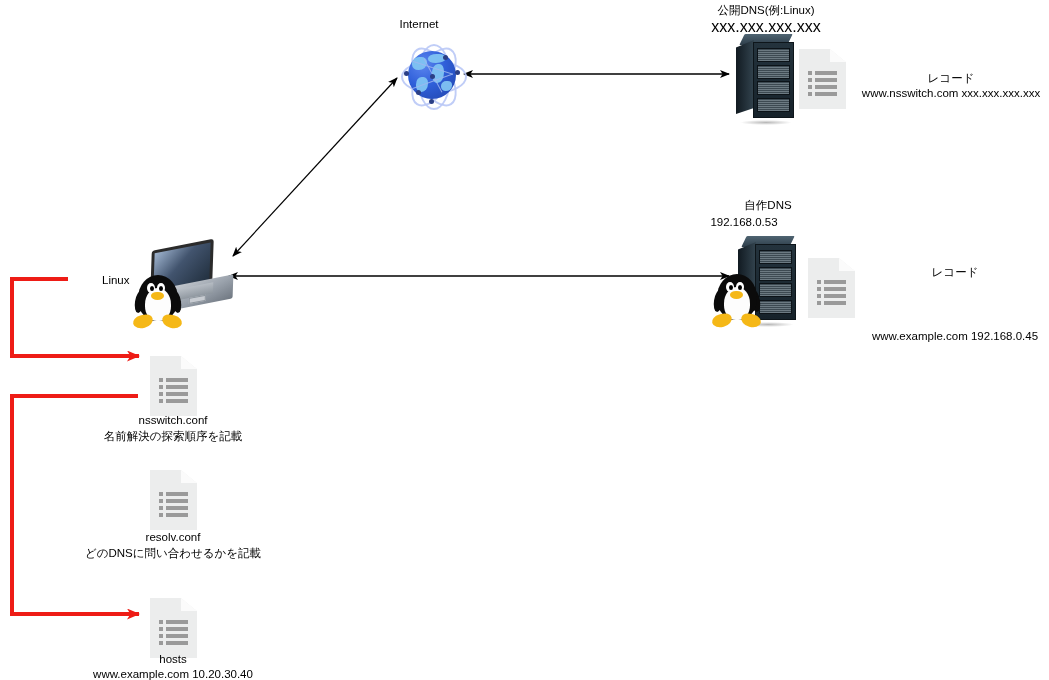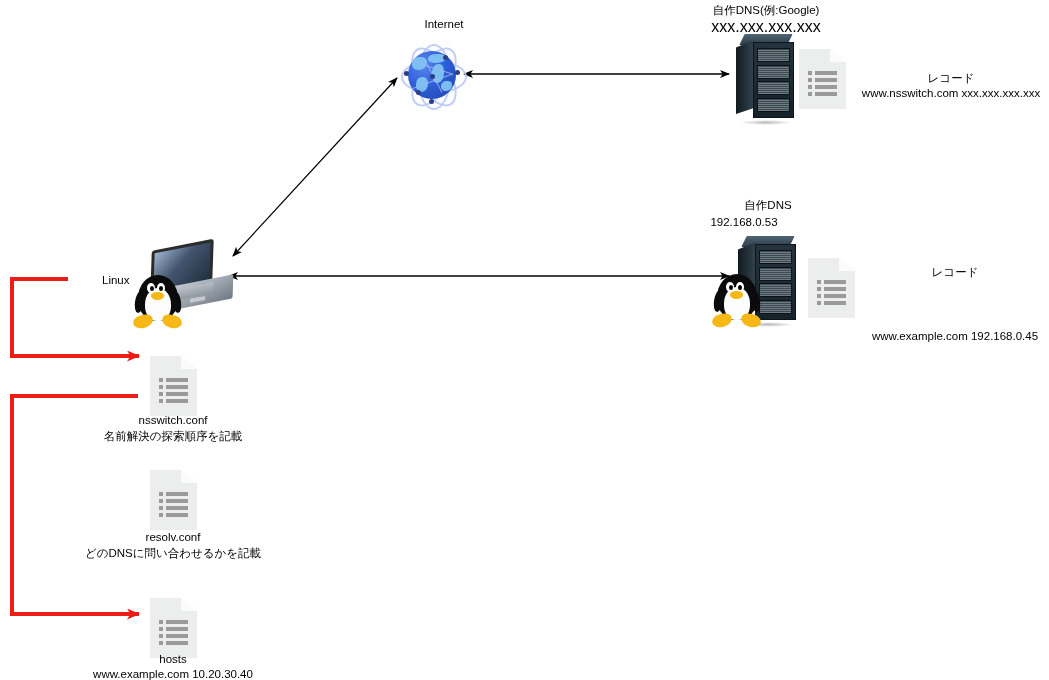--- a/index.html
+++ b/index.html
@@ -208,21 +208,21 @@
 
     <g fill="none" stroke="#ee1c16" stroke-width="4">
       <polyline points="68,279 12,279 12,356 139,356" marker-end="url(#redHead)"></polyline>
     </g>
 
     <g fill="none" stroke="#ee1c16" stroke-width="4">
       <polyline points="138,396 12,396 12,614 139,614" marker-end="url(#redHead)"></polyline>
     </g>
   </svg>
 
-  <div class="lbl center" style="left:444px; top:17px;">Internet</div>
+  <div class="lbl center" style="left:419px; top:17px;">Internet</div>
 
   <div class="globe-wrap" style="left:399px; top:42px;">
     <div class="ring"></div>
     <div class="ring r2"></div>
     <div class="ring r3"></div>
     <div class="ring r4"></div>
     <div class="globe-ball">
       <div class="cont" style="left:4px; top:6px; width:15px; height:13px;"></div>
       <div class="cont" style="left:20px; top:3px; width:18px; height:9px;"></div>
       <div class="cont" style="left:24px; top:13px; width:12px; height:19px;"></div>
@@ -233,21 +233,21 @@
       <div class="gline" style="left:6px; top:24px; width:38px; transform:rotate(62deg);"></div>
     </div>
     <div class="gdot" style="left:5px; top:29px;"></div>
     <div class="gdot" style="left:56px; top:28px;"></div>
     <div class="gdot" style="left:30px; top:57px;"></div>
     <div class="gdot" style="left:44px; top:13px;"></div>
     <div class="gdot" style="left:17px; top:48px;"></div>
     <div class="gdot" style="left:31px; top:32px;"></div>
   </div>
 
-  <div class="lbl center" style="left:766px; top:3px;">自作DNS(例:Google)</div>
+  <div class="lbl center" style="left:766px; top:3px;">公開DNS(例:Linux)</div>
   <div class="lbl center" style="left:766px; top:20px; font-size:16px;">xxx.xxx.xxx.xxx</div>
 
   <div class="rack" style="left:736px; top:34px;">
     <div class="top"></div>
     <div class="side"></div>
     <div class="front">
       <div class="bay"></div>
         <div class="bay"></div>
       <div class="bay"></div>
         <div class="bay"></div>

